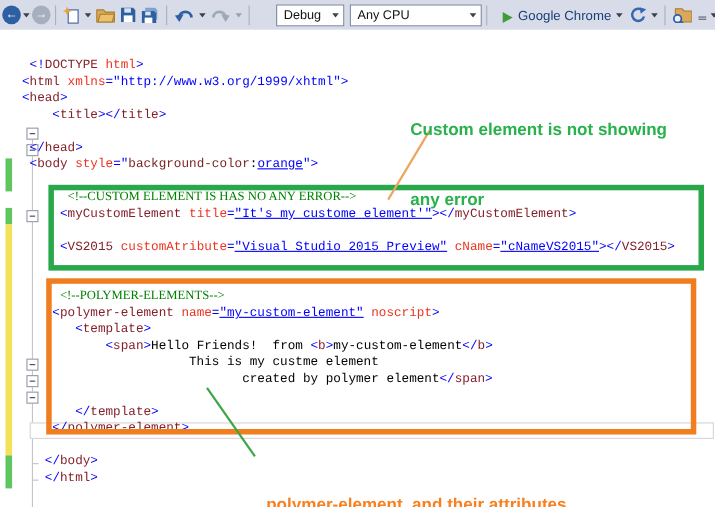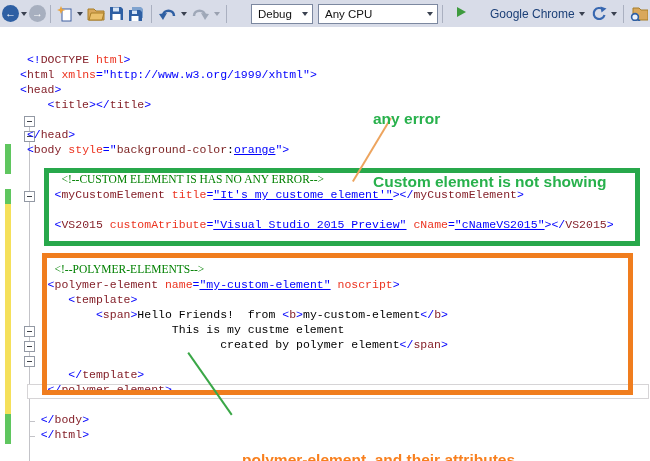--- a/index.html
+++ b/index.html
@@ -9,21 +9,21 @@
   
   .toolbar{position:absolute;left:0;top:0;width:650px;height:27px;background:var(--toolbar-bg,#D8DCE8);
            display:flex;align-items:center;padding-left:2px;box-sizing:border-box;}
   .tsep{width:1px;height:18px;background:#AAB0C0;margin:0 4px;flex:none;}
   .circle-btn{width:17px;height:17px;border-radius:50%;flex:none;display:flex;align-items:center;justify-content:center;
               color:#fff;font-size:11px;line-height:17px;font-weight:bold;}
   .circle-btn.back{background:var(--accent-blue,#2E5FA3);}
   .circle-btn.fwd{background:#A7AFBF;}
   .crt{width:0;height:0;border:3px solid transparent;border-top:4px solid #3A4150;margin:4px 2px 0 2px;flex:none;}
   .crt.dis{border-top-color:#9AA1B0;}
-  .tbtn{flex:none;display:flex;align-items:flex-start;margin:0 2px;gap:19px;}
+  .tbtn{flex:none;display:flex;align-items:flex-end;margin:0 2px;}
   .combo{height:20px;background:#fff;border:1px solid #7C88A0;display:flex;align-items:center;
          font-size:11.5px;color:#111;padding-left:6px;box-sizing:border-box;flex:none;}
   .combo .crt{margin-left:auto;margin-right:4px;}
   .combo.c1{width:62px;margin-left:20px;}
   .combo.c2{width:120px;margin-left:5px;}
   .play{width:0;height:0;border-left:9px solid var(--run-green,#3E9B3E);border-top:5px solid transparent;
         border-bottom:5px solid transparent;margin:0 5px 0 8px;flex:none;}
   .runlabel{font-size:12px;color:#1B3F77;flex:none;}
   .opt-lines{display:flex;flex-direction:column;align-items:center;margin:6px 2px 0 2px;}
   .opt-lines i{display:block;width:7px;height:1px;background:#5A6170;margin-bottom:1px;}
@@ -215,20 +215,20 @@
       </div>
   </div>
   <div class="code" id="code-area"><div class="ln"><span class="k-x"> </span><span class="k-d">&lt;!</span><span class="k-t">DOCTYPE</span><span class="k-x"> </span><span class="k-a">html</span><span class="k-d">&gt;</span></div><div class="ln"><span class="k-d">&lt;</span><span class="k-t">html</span><span class="k-x"> </span><span class="k-a">xmlns</span><span class="k-d">="</span><span class="k-u">http://www.w3.org/1999/xhtml</span><span class="k-d">"&gt;</span></div><div class="ln"><span class="k-d">&lt;</span><span class="k-t">head</span><span class="k-d">&gt;</span></div><div class="ln"><span class="k-x">    </span><span class="k-d">&lt;</span><span class="k-t">title</span><span class="k-d">&gt;&lt;/</span><span class="k-t">title</span><span class="k-d">&gt;</span></div><div class="ln">&nbsp;</div><div class="ln"><span class="k-x"> </span><span class="k-d">&lt;/</span><span class="k-t">head</span><span class="k-d">&gt;</span></div><div class="ln"><span class="k-x"> </span><span class="k-d">&lt;</span><span class="k-t">body</span><span class="k-x"> </span><span class="k-a">style</span><span class="k-d">="</span><span class="k-p">background-color</span><span class="k-x">:</span><span class="k-v">orange</span><span class="k-d">"&gt;</span></div><div class="ln">&nbsp;</div><div class="ln"><span class="k-x">      </span><span class="k-c">&lt;!--CUSTOM ELEMENT IS HAS NO ANY ERROR--&gt;</span></div><div class="ln"><span class="k-x">     </span><span class="k-d">&lt;</span><span class="k-t">myCustomElement</span><span class="k-x"> </span><span class="k-a">title</span><span class="k-d">=</span><span class="k-v">"It's my custome element'"</span><span class="k-d">&gt;&lt;/</span><span class="k-t">myCustomElement</span><span class="k-d">&gt;</span></div><div class="ln">&nbsp;</div><div class="ln"><span class="k-x">     </span><span class="k-d">&lt;</span><span class="k-t">VS2015</span><span class="k-x"> </span><span class="k-a">customAtribute</span><span class="k-d">=</span><span class="k-v">"Visual Studio 2015 Preview"</span><span class="k-x"> </span><span class="k-a">cName</span><span class="k-d">=</span><span class="k-v">"cNameVS2015"</span><span class="k-d">&gt;&lt;/</span><span class="k-t">VS2015</span><span class="k-d">&gt;</span></div><div class="ln">&nbsp;</div><div class="ln">&nbsp;</div><div class="ln"><span class="k-x">     </span><span class="k-c">&lt;!--POLYMER-ELEMENTS--&gt;</span></div><div class="ln"><span class="k-x">    </span><span class="k-d">&lt;</span><span class="k-t">polymer-element</span><span class="k-x"> </span><span class="k-a">name</span><span class="k-d">=</span><span class="k-v">"my-custom-element"</span><span class="k-x"> </span><span class="k-a">noscript</span><span class="k-d">&gt;</span></div><div class="ln"><span class="k-x">       </span><span class="k-d">&lt;</span><span class="k-t">template</span><span class="k-d">&gt;</span></div><div class="ln"><span class="k-x">           </span><span class="k-d">&lt;</span><span class="k-t">span</span><span class="k-d">&gt;</span><span class="k-x">Hello Friends!  from </span><span class="k-d">&lt;</span><span class="k-t">b</span><span class="k-d">&gt;</span><span class="k-x">my-custom-element</span><span class="k-d">&lt;/</span><span class="k-t">b</span><span class="k-d">&gt;</span></div><div class="ln"><span class="k-x">                      This is my custme element</span></div><div class="ln"><span class="k-x">                             created by polymer element</span><span class="k-d">&lt;/</span><span class="k-t">span</span><span class="k-d">&gt;</span></div><div class="ln">&nbsp;</div><div class="ln"><span class="k-x">       </span><span class="k-d">&lt;/</span><span class="k-t">template</span><span class="k-d">&gt;</span></div><div class="ln"><span class="k-x">    </span><span class="k-d">&lt;/</span><span class="k-t">polymer-element</span><span class="k-d">&gt;</span></div><div class="ln">&nbsp;</div><div class="ln"><span class="k-x">   </span><span class="k-d">&lt;/</span><span class="k-t">body</span><span class="k-d">&gt;</span></div><div class="ln"><span class="k-x">   </span><span class="k-d">&lt;/</span><span class="k-t">html</span><span class="k-d">&gt;</span></div></div>
 
   <div class="hlbox box-green" style="border-color: rgb(40, 168, 75);"></div>
   <div class="hlbox box-orange" style="border-color: rgb(240, 125, 30);"></div>
   <div class="arrow arrow-orange" style="background: rgb(237, 164, 94);"></div>
   <div class="arrow arrow-green" style="background: rgb(58, 167, 71);"></div>
 
   <div class="note note-green" style="color: rgb(40, 177, 76);">
+    <div>Custom element is not showing</div>
     <div>any error</div>
-    <div>Custom element is not showing</div>
   </div>
   <div class="note note-orange" style="color: rgb(248, 128, 31);">
     <div>polymer-element  and their attributes</div>
     
   </div>
 </div>
 
 </body></html>

